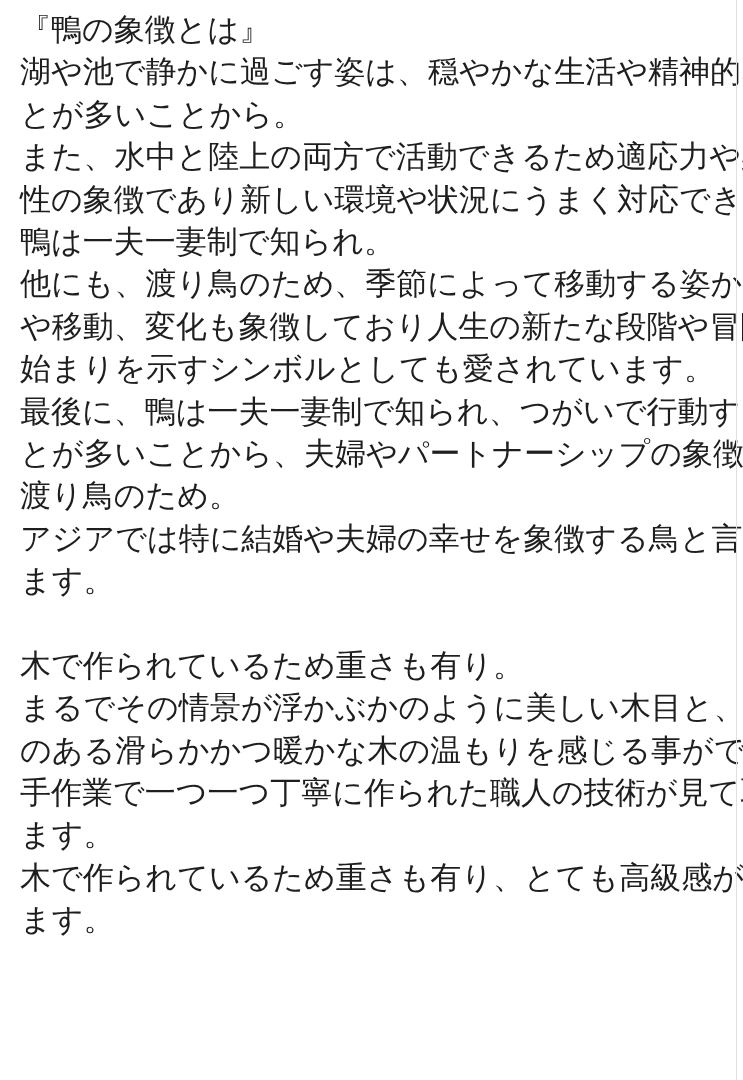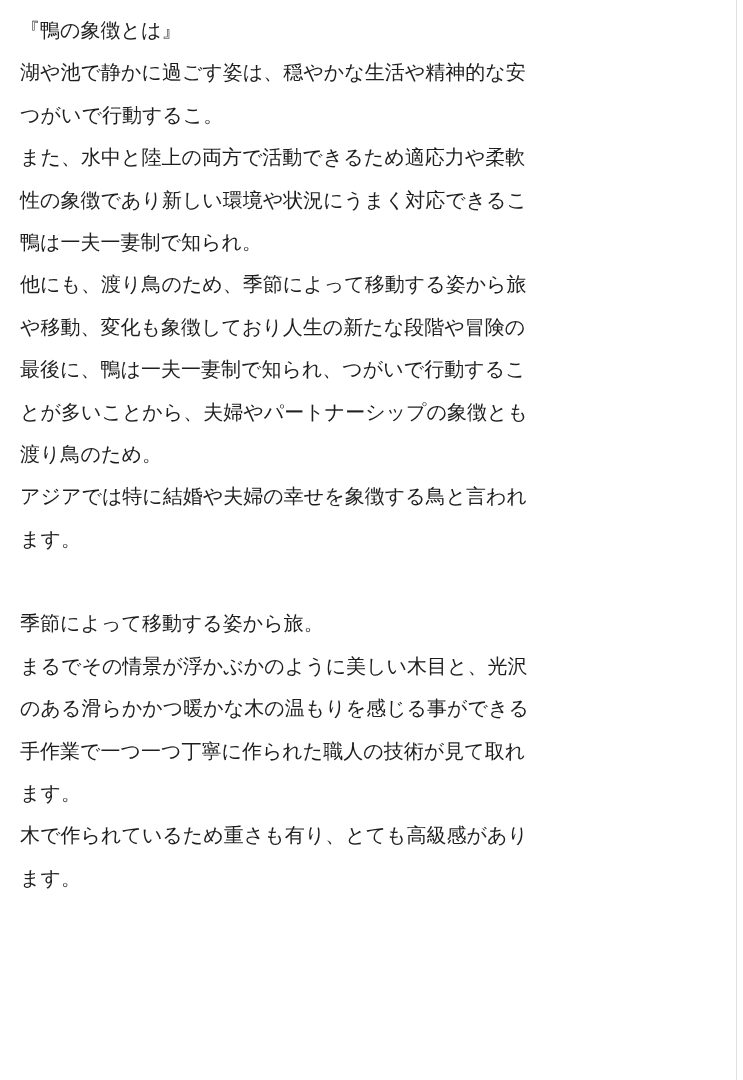--- a/index.html
+++ b/index.html
@@ -22,21 +22,21 @@
     background: #ffffff;
     box-sizing: border-box;
     padding: 9px 26px 0 20px;
   }
   .text-block {
     width: 100%;
   }
   .line {
     height: 42.4px;
     line-height: 42.4px;
-    font-size: 20px;
+    font-size: 31px;
     color: #1e1e1e;
     white-space: nowrap;
     letter-spacing: 0px;
     font-weight: 400;
     -webkit-font-smoothing: antialiased;
   }
   .line.blank {
     
   }
   .edge-rule {
@@ -49,33 +49,34 @@
   }
 </style>
 </head>
 <body>
 
 <div class="page">
   <div class="text-block" id="text-block">
 
   <div class="line">『鴨の象徴とは』</div>
       <div class="line">湖や池で静かに過ごす姿は、穏やかな生活や精神的な安</div>
-      <div class="line">つがいで行動するこ。</div>
+      <div class="line">とが多いことから。</div>
       <div class="line">また、水中と陸上の両方で活動できるため適応力や柔軟</div>
       <div class="line">性の象徴であり新しい環境や状況にうまく対応できるこ</div>
       <div class="line">鴨は一夫一妻制で知られ。</div>
       <div class="line">他にも、渡り鳥のため、季節によって移動する姿から旅</div>
       <div class="line">や移動、変化も象徴しており人生の新たな段階や冒険の</div>
+      <div class="line">始まりを示すシンボルとしても愛されています。</div>
       <div class="line">最後に、鴨は一夫一妻制で知られ、つがいで行動するこ</div>
       <div class="line">とが多いことから、夫婦やパートナーシップの象徴とも</div>
       <div class="line">渡り鳥のため。</div>
       <div class="line">アジアでは特に結婚や夫婦の幸せを象徴する鳥と言われ</div>
       <div class="line">ます。</div>
       <div class="line blank"></div>
-      <div class="line">季節によって移動する姿から旅。</div>
+      <div class="line">木で作られているため重さも有り。</div>
       <div class="line">まるでその情景が浮かぶかのように美しい木目と、光沢</div>
       <div class="line">のある滑らかかつ暖かな木の温もりを感じる事ができる</div>
       <div class="line">手作業で一つ一つ丁寧に作られた職人の技術が見て取れ</div>
       <div class="line">ます。</div>
       <div class="line">木で作られているため重さも有り、とても高級感があり</div>
       <div class="line">ます。</div>
     </div>
 </div>
 <div class="edge-rule"></div>
 

